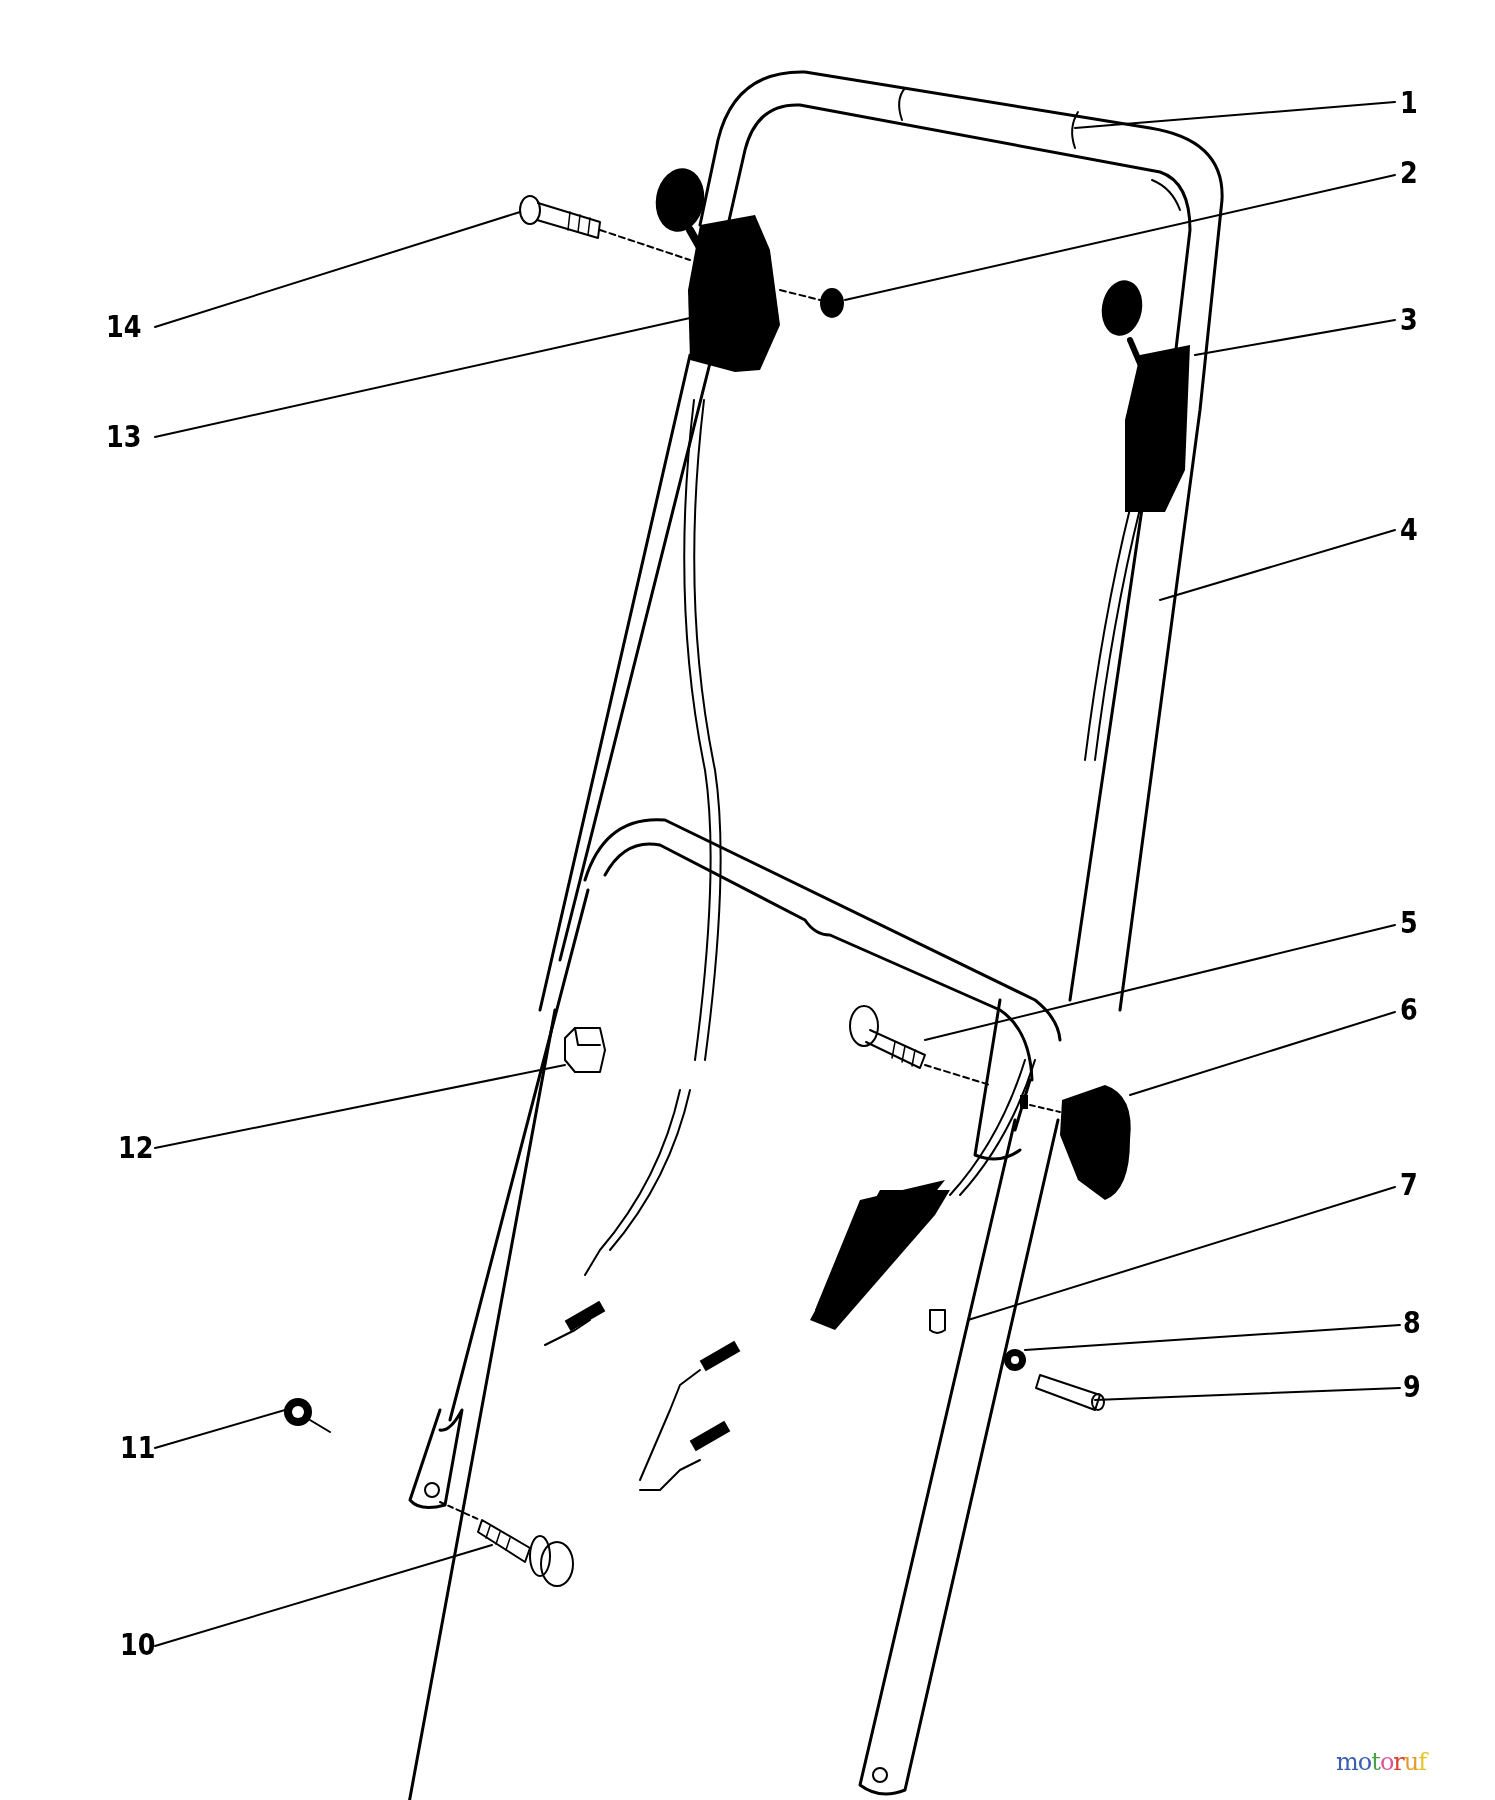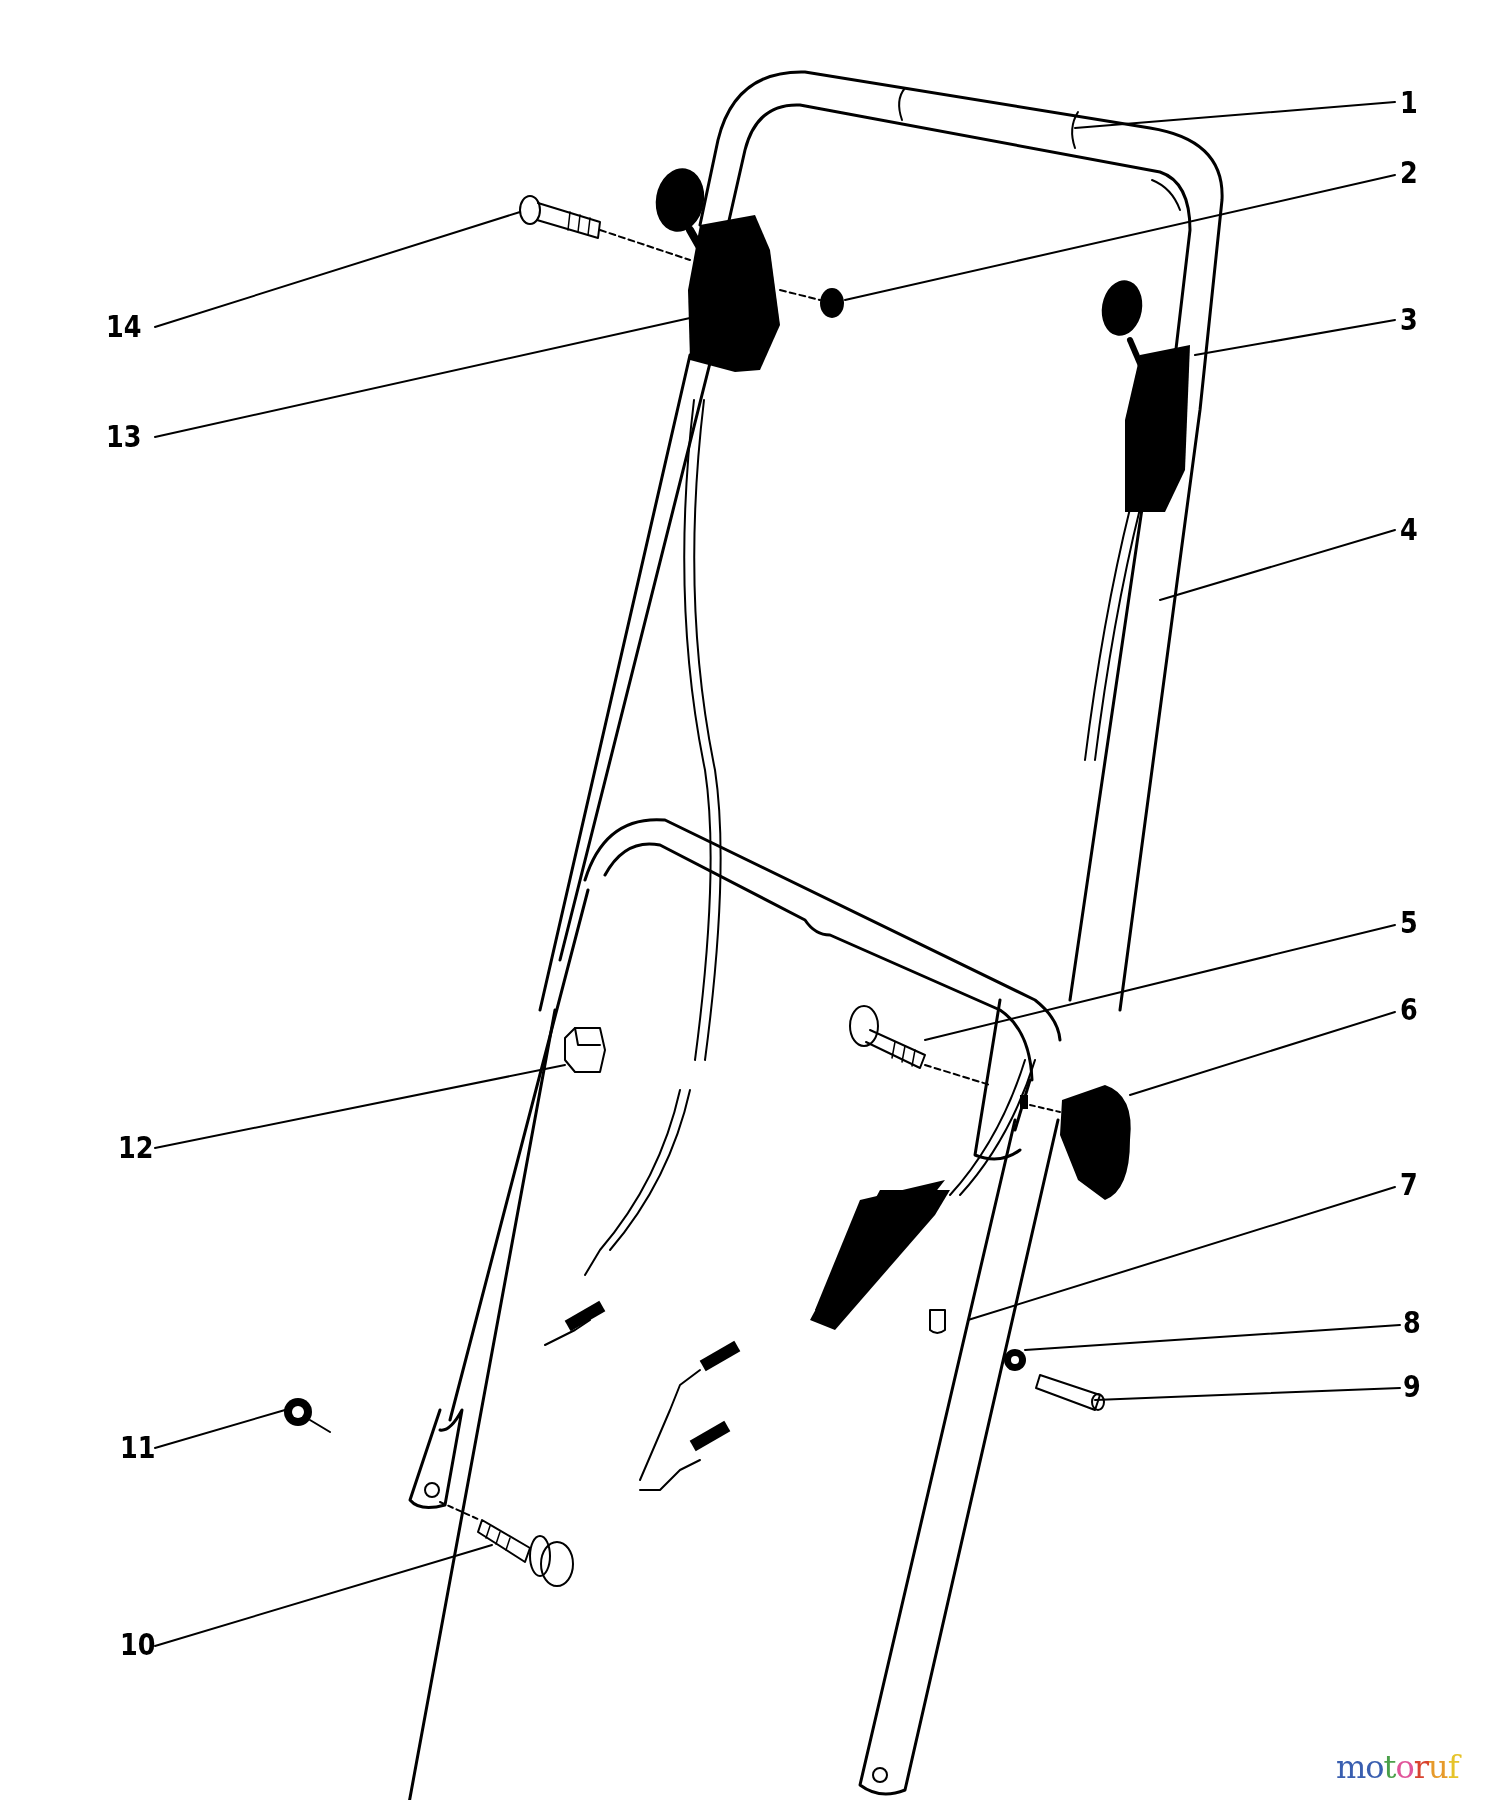--- a/index.html
+++ b/index.html
@@ -1,19 +1,19 @@
 <!DOCTYPE html>
 <html><head>
 <meta charset="utf-8">
 <style>
   html, body { margin: 0; padding: 0; background: #ffffff; }
   body { width: 1495px; height: 1800px; position: relative; overflow: hidden; font-family: "Liberation Sans", sans-serif; }
   #diagram { position: absolute; left: 0; top: 0; width: 1495px; height: 1800px; }
   .callout-label { position: absolute; font-family: "DejaVu Sans", sans-serif; font-weight: bold; font-size: 30px; color: #000; line-height: 1; transform: scaleX(0.85); transform-origin: left top; }
-  .watermark { position: absolute; left: 1336px; top: 1748px; font-family: "DejaVu Serif", serif; font-size: 32px; letter-spacing: -1px; }
+  .watermark { position: absolute; left: 1336px; top: 1748px; font-family: "DejaVu Serif", serif; font-size: 24px; letter-spacing: -1px; }
   .watermark span { display: inline-block; }
 </style>
 </head>
 <body>
 
 <svg id="diagram" viewBox="0 0 1495 1800" xmlns="http://www.w3.org/2000/svg">
   <g fill="none" stroke="#000" stroke-width="3" stroke-linecap="round" stroke-linejoin="round">
 
     <g>
 

